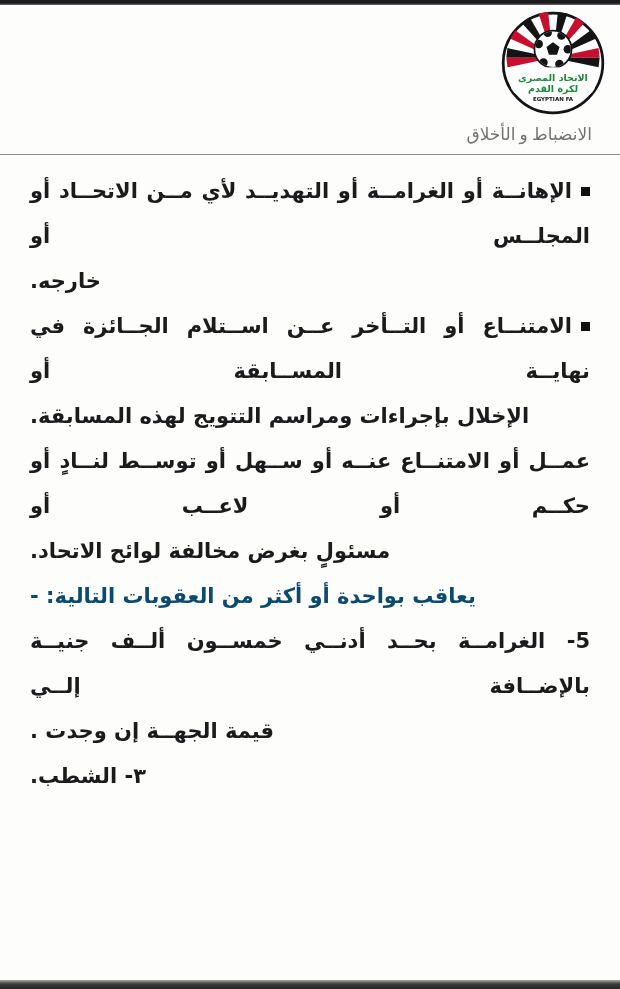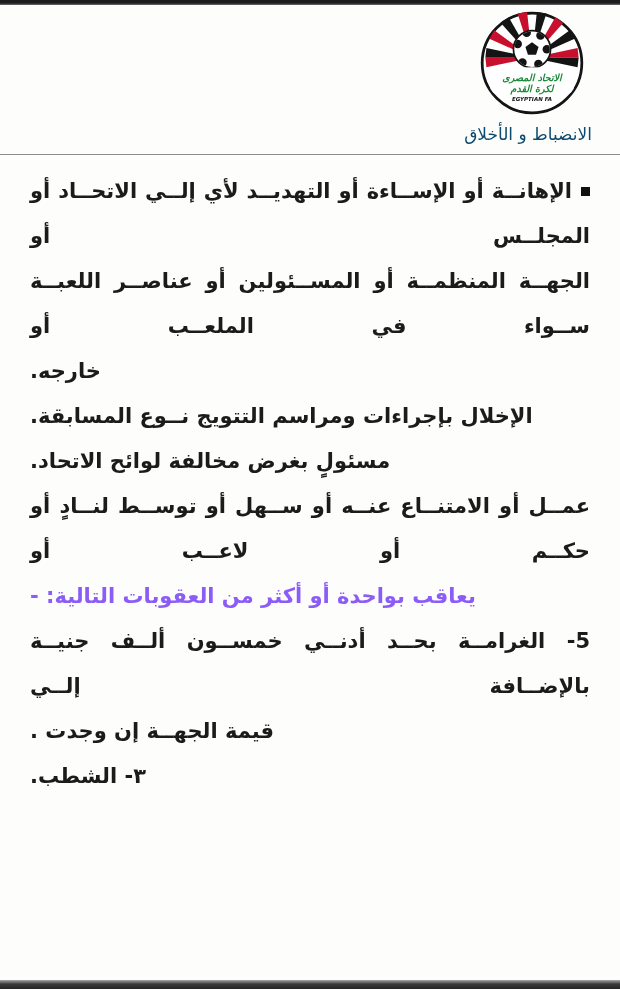--- a/index.html
+++ b/index.html
@@ -5,36 +5,36 @@
   html,body{margin:0;padding:0;}
   body{
     width:620px;height:989px;position:relative;overflow:hidden;
     background:#fdfdfc;
     font-family:"DejaVu Sans", sans-serif;
   }
   .topbar{position:absolute;top:0;left:0;width:620px;height:5px;
     background:linear-gradient(to bottom,#1c1c1c 60%,#6f6f6f);}
   .bottombar{position:absolute;bottom:0;left:0;width:620px;height:9px;
     background:linear-gradient(to bottom,#a8a8a8,#3a3a3a 45%,#262626);}
-  .logo-wrap{position:absolute;top:10px;right:35px;width:106px;height:106px;font-style:italic;}
+  .logo-wrap{position:absolute;top:10px;right:14px;width:106px;height:106px;}
   .page-header{
     position:absolute;top:124px;right:28px;left:28px;
     direction:rtl;text-align:right;
-    color:#0c4a6e;font-size:17px;letter-spacing:3px;font-weight:500;
+    color:#737373;font-size:17px;letter-spacing:3px;font-weight:500;font-family:Liberation Serif, serif;
   }
   .divider{position:absolute;top:154px;left:0;width:620px;height:1px;background:#8d8d8d;}
   .content{
     position:absolute;top:169px;right:30px;left:30px;
     direction:rtl;color:#1b1b1b;font-weight:bold;font-size:21px;
   }
   .line{display:block;line-height:45px;text-align:left;white-space:nowrap;}
   .line.j{white-space:normal;text-align:justify;text-align-last:justify;}
   .sq{display:inline-block;width:9px;height:9px;background:#111;
     margin-left:9px;vertical-align:2px;}
-  .red-heading{color:#8b5cf6;}
+  .red-heading{color:#0c4a6e;}
   svg text{font-family:"DejaVu Sans", sans-serif;}
 </style>
 </head>
 <body>
 
 <div class="topbar"></div>
 
 <div class="logo-wrap">
   <svg viewBox="0 0 100 100" width="106" height="106">
     <circle cx="50" cy="50" r="47" fill="#ffffff" stroke="#141414" stroke-width="2.6"></circle>
@@ -74,32 +74,32 @@
     <text x="50" y="86" text-anchor="middle" font-size="5.2" font-weight="bold" fill="#141414">EGYPTIAN FA</text>
   </svg>
 </div>
 
 <div class="page-header">الانضباط و الأخلاق</div>
 <div class="divider"></div>
 
 <div class="content">
 
   <div>
-    <span class="line j"><span class="sq"></span><span>الإهانــة أو الإســاءة أو التهديــد لأي إلــي الاتحــاد أو المجلــس أو</span></span>
-    <span class="line j">الجهــة المنظمــة أو المســئولين أو عناصــر اللعبــة ســواء في الملعــب أو</span>
+    <span class="line j"><span class="sq"></span><span>الإهانــة أو الغرامــة أو التهديــد لأي مــن الاتحــاد أو المجلــس أو</span></span>
     <span class="line">خارجه.</span>
   </div>
 
   <div>
-    <span class="line">الإخلال بإجراءات ومراسم التتويج نــوع المسابقة.</span>
+    <span class="line j"><span class="sq"></span><span>الامتنــاع أو التــأخر عــن اســتلام الجــائزة في نهايــة المســابقة أو</span></span>
+    <span class="line">الإخلال بإجراءات ومراسم التتويج لهذه المسابقة.</span>
   </div>
 
   <div>
+    <span class="line j">عمــل أو الامتنــاع عنــه أو ســهل أو توســط لنــادٍ أو حكــم أو لاعــب أو</span>
     <span class="line">مسئولٍ بغرض مخالفة لوائح الاتحاد.</span>
-    <span class="line j">عمــل أو الامتنــاع عنــه أو ســهل أو توســط لنــادٍ أو حكــم أو لاعــب أو</span>
   </div>
 
   <div class="line red-heading">يعاقب بواحدة أو أكثر من العقوبات التالية: -</div>
 
   <div>
     <span class="line j">5- الغرامــة بحــد أدنــي خمســون ألــف جنيــة بالإضــافة إلــي</span>
     <span class="line">قيمة الجهــة إن وجدت .</span>
   </div>
   <div>
     <span class="line">٣- الشطب.</span>

